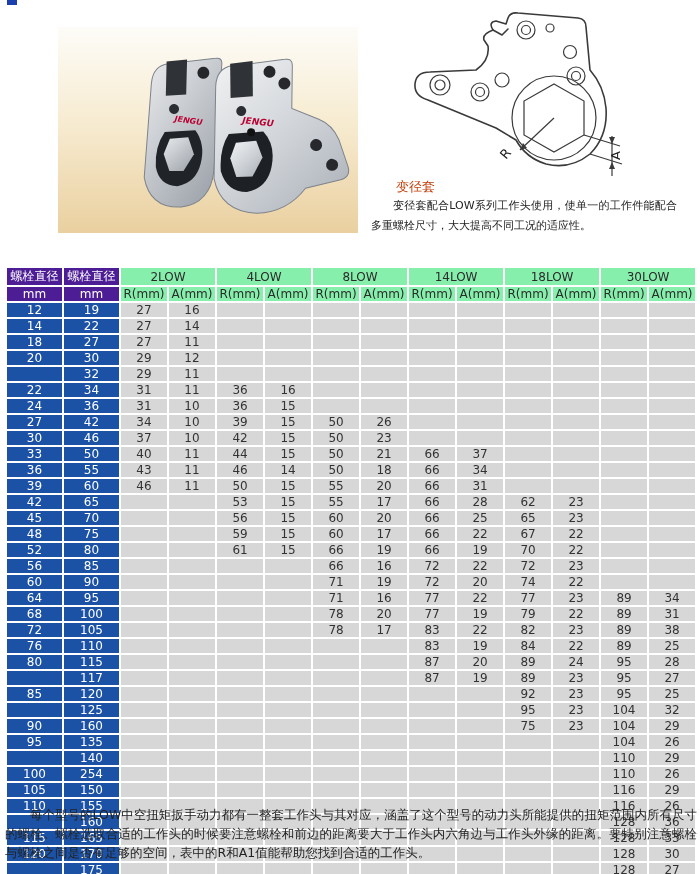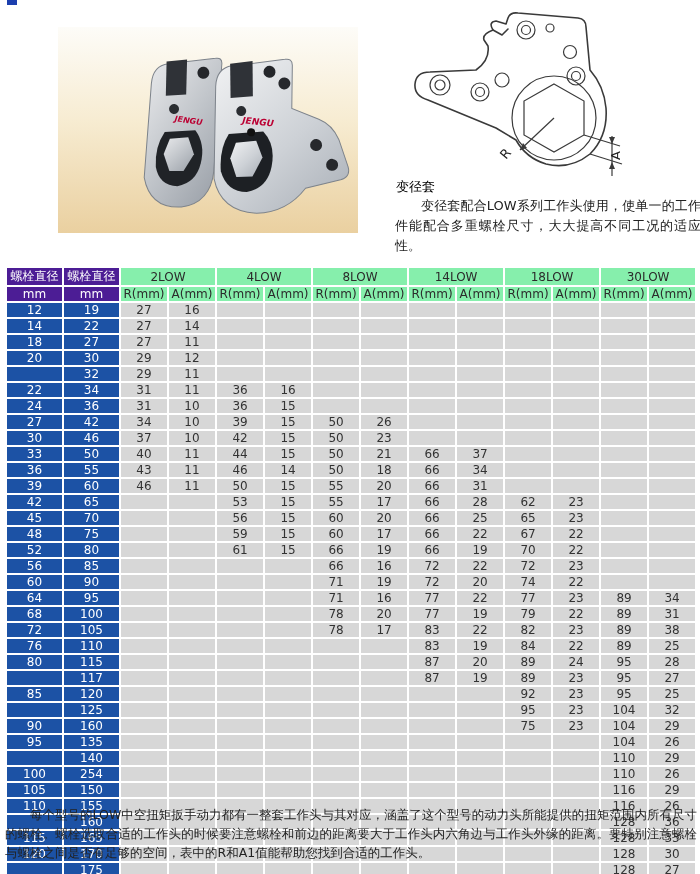--- a/index.html
+++ b/index.html
@@ -6,22 +6,22 @@
   body{
     width:700px;height:874px;position:relative;background:#ffffff;
     font-family:"DejaVu Sans","Liberation Sans",sans-serif;
     -webkit-font-smoothing:antialiased;overflow:hidden;
   }
   .top-mark{position:absolute;left:7px;top:0;width:10px;height:5px;background:#1c3fae;}
   
   .photo-panel{position:absolute;left:58px;top:27px;width:300px;height:206px;}
   
   .diagram-panel{position:absolute;left:398px;top:8px;width:235px;height:172px;}
-  .diagram-caption-title{position:absolute;left:396px;top:178px;font-size:13px;color:#000000;}
-  .diagram-caption{position:absolute;left:395px;top:196px;width:306px;font-size:13px;line-height:20px;color:#222;text-indent:2em;text-align:justify;}
+  .diagram-caption-title{position:absolute;left:396px;top:178px;font-size:13px;color:#c2410c;}
+  .diagram-caption{position:absolute;left:371px;top:196px;width:306px;font-size:11px;line-height:20px;color:#222;text-indent:2em;text-align:justify;}
   
   .section-title{position:absolute;left:8px;top:240px;font-size:17px;font-weight:bold;color:#e8180c;letter-spacing:1px;margin-top:28px;}
   
   .sel-table{position:absolute;left:5px;top:266px;width:690px;border-collapse:collapse;table-layout:fixed;}
   .sel-table td,.sel-table th{border:2px solid #ffffff;padding:0;font-weight:normal;
       font-size:12px;text-align:center;vertical-align:middle;overflow:hidden;white-space:nowrap;}
   .sel-table th{height:13px;}
   .sel-table td{height:10.2px;}
   .hdr-blue{background:#4c1d95;color:#ffffff;}
   .hdr-gray{background:#86efac;color:#2b2b2b;}

